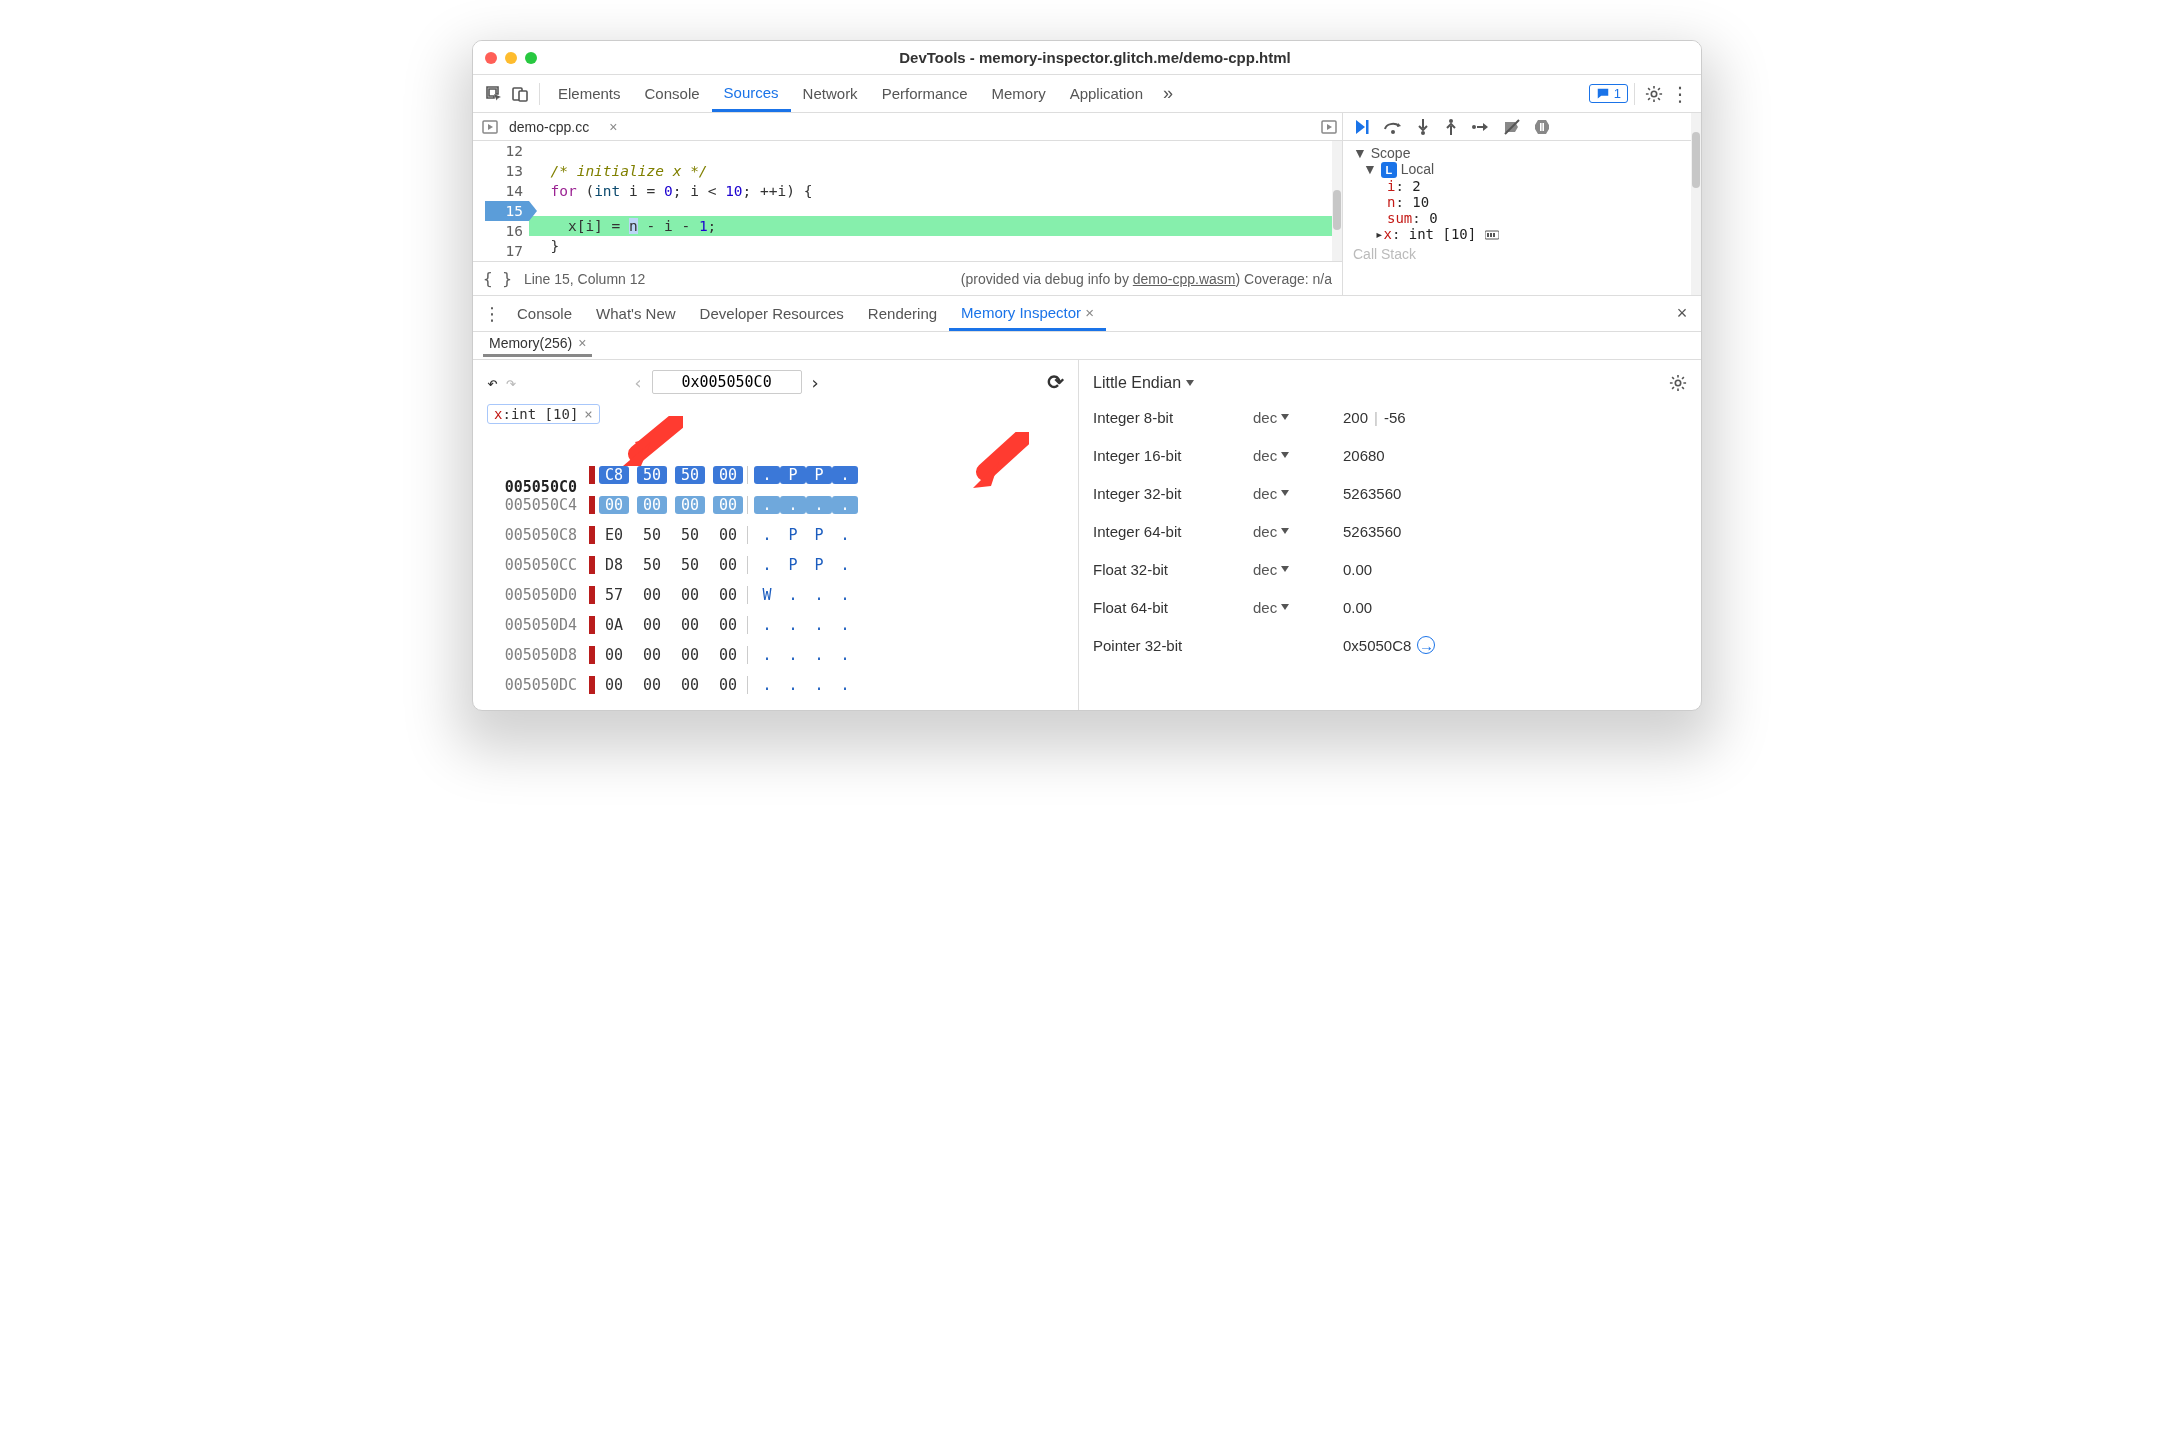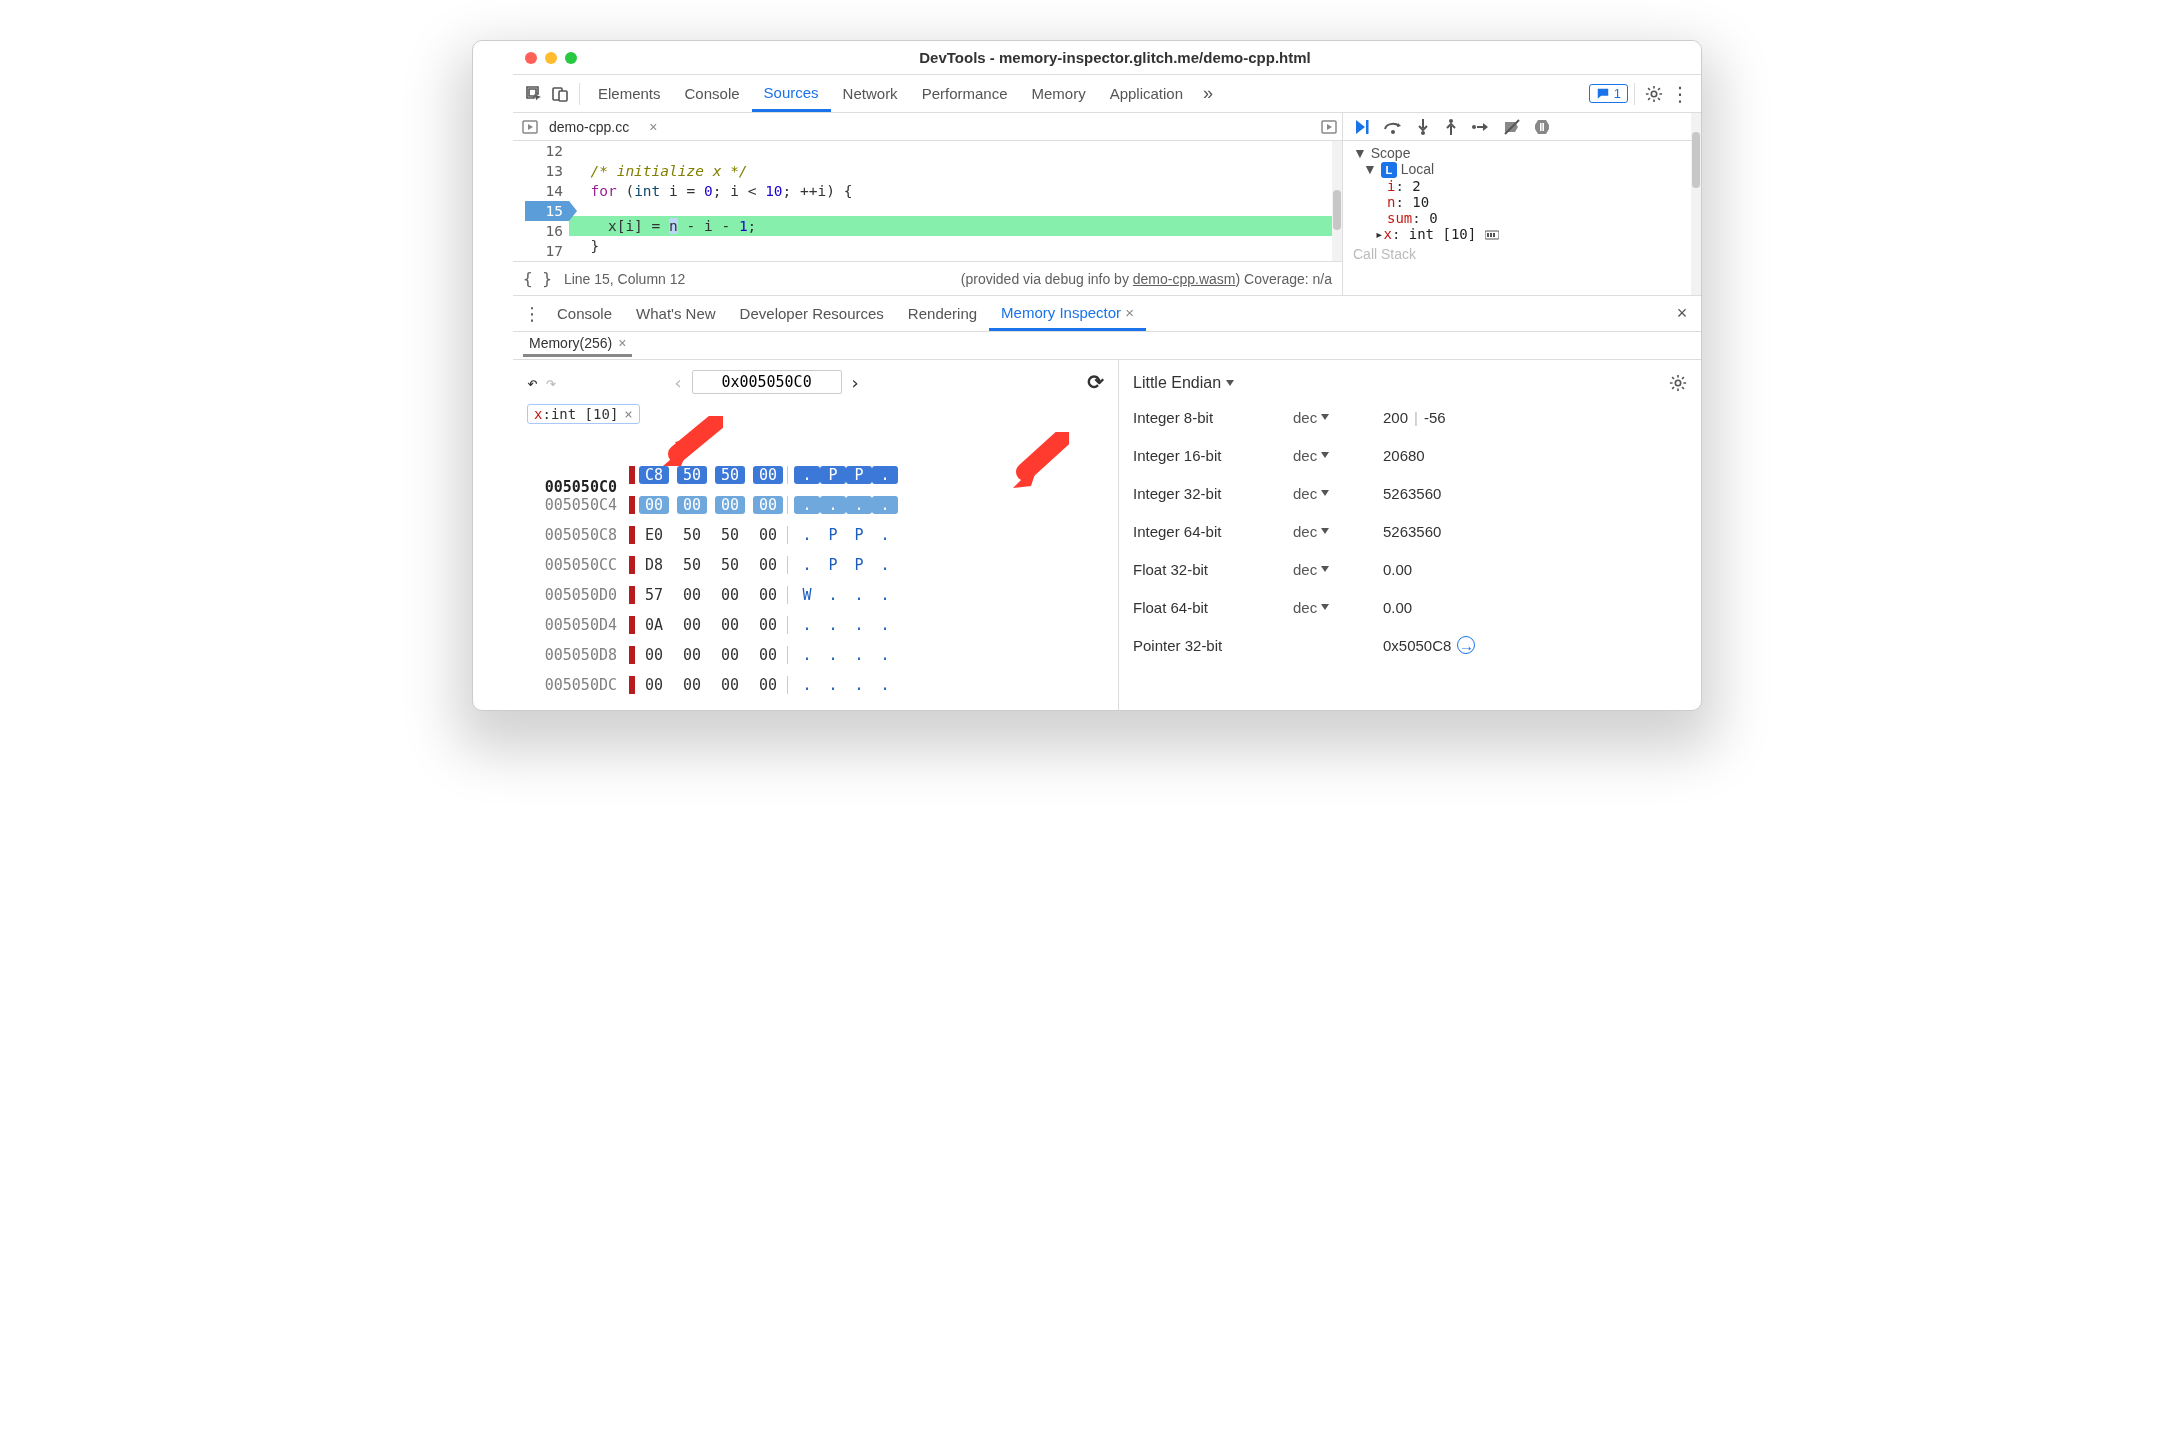--- a/index.html
+++ b/index.html
@@ -1,18 +1,18 @@
 <!DOCTYPE html>
 <html><head>
 <meta charset="utf-8">
 <style>
   * { box-sizing: border-box; }
   html, body { margin: 0; padding: 0; font-family: -apple-system, "Helvetica Neue", Arial, sans-serif; background: #fff; color: #333; }
   body { display: flex; align-items: flex-start; justify-content: center; padding: 40px 60px 120px; }
-  .window { width: 1230px; border: 1px solid #ccc; border-radius: 10px; box-shadow: 0 25px 55px 15px rgba(0,0,0,0.18); overflow: hidden; background: #fff; position: relative; padding-left: 40px; }
+  .window { width: 1230px; border: 1px solid #ccc; border-radius: 10px; box-shadow: 0 25px 55px 15px rgba(0,0,0,0.18); overflow: hidden; background: #fff; position: relative; }
   .titlebar { height: 34px; display: flex; align-items: center; border-bottom: 1px solid #ddd; background: #fff; }
   .traffic { display: flex; gap: 8px; padding: 0 12px; }
   .tl { width: 12px; height: 12px; border-radius: 50%; }
   .tl.red { background: #ff5f57; } .tl.yel { background: #febc2e; } .tl.grn { background: #28c840; }
   .title { flex: 1; text-align: center; font-weight: 600; font-size: 15px; color: #333; padding-right: 60px; }
 
   .toolbar { height: 38px; display: flex; align-items: center; border-bottom: 1px solid #ddd; padding: 0 8px; }
   .toolbar .tab { padding: 0 12px; height: 100%; display: flex; align-items: center; font-size: 15px; color: #555; cursor: pointer; }
   .toolbar .tab.active { color: #1a73e8; border-bottom: 3px solid #1a73e8; font-weight: 500; }
   .iconbtn { width: 26px; height: 26px; display: flex; align-items: center; justify-content: center; border-radius: 3px; color: #555; cursor: pointer; }

